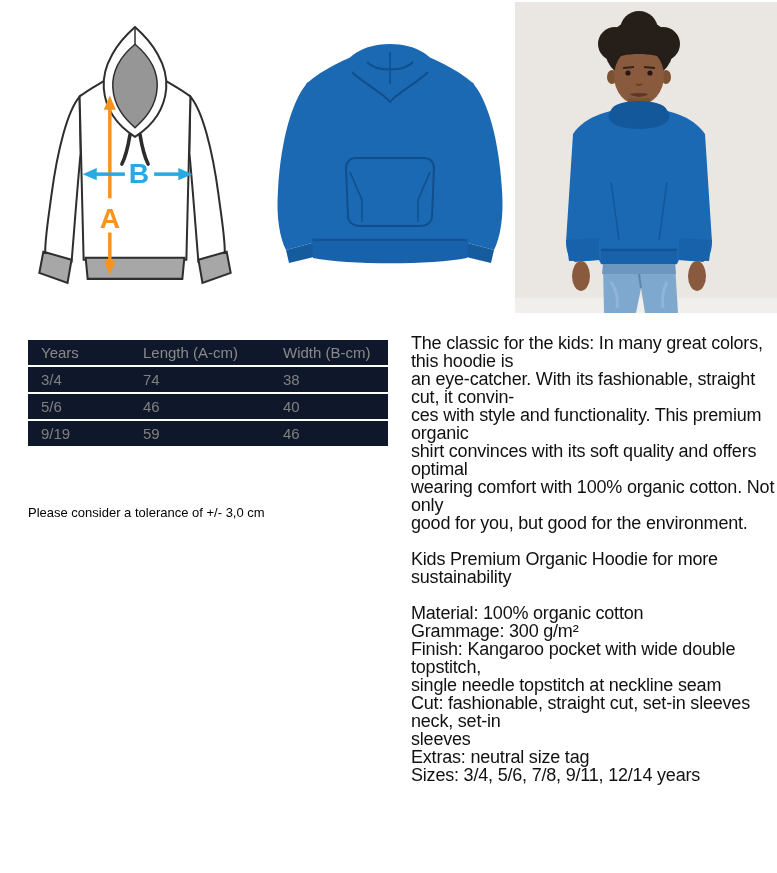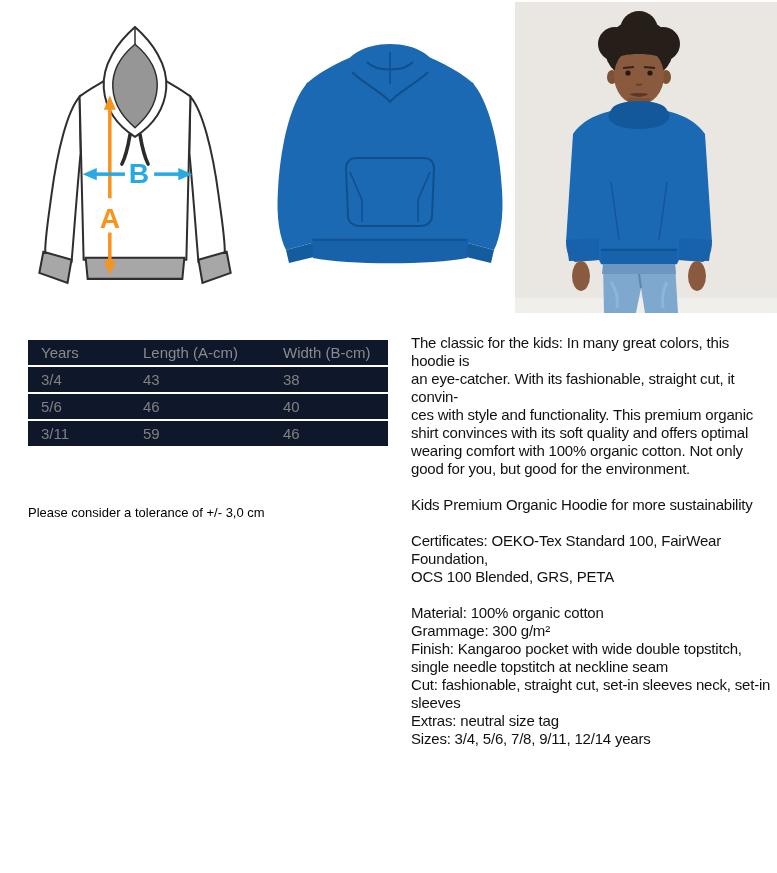--- a/index.html
+++ b/index.html
@@ -23,21 +23,21 @@
   }
   #size-table th{background:#0f172a;color:#8a8a8a;}
   #size-table td{color:#808080;}
   #size-table tr.odd td{background:#0f172a;}
   #size-table tr.even td{background:#0f172a;}
   #size-table col.c1{width:102px;} #size-table col.c2{width:140px;} #size-table col.c3{width:118px;}
 
   #tolerance-note{left:28px;top:505px;font-size:13px;color:#000000;}
 
   
-  #description{left:411px;top:334px;width:364px;font-size:15px;line-height:18px;
+  #description{left:411px;top:334px;width:364px;font-size:18px;line-height:18px;
     letter-spacing:-0.2px;color:#111111;}
   #description p{margin:0 0 18px 0;white-space:pre-line;}
 </style>
 </head>
 <body>
 
 <div class="abs" id="diagram-wrap">
   <svg viewBox="0 0 210 280">
 
     <path d="M50,82 C38,96 28,135 22,180 C18,210 15,228 16,238 L42,246 C44,224 47,180 51,138 Z" fill="#ffffff" stroke="#2e2e2e" stroke-width="2"></path>
@@ -158,48 +158,46 @@
   <thead>
     <tr>
       <th>Years</th>
       <th>Length (A-cm)</th>
       <th>Width (B-cm)</th>
     </tr>
   </thead>
   <tbody>
     <tr class="odd">
       <td>3/4</td>
-      <td>43</td>
+      <td>74</td>
       <td>38</td>
     </tr>
     <tr class="even">
       <td>5/6</td>
       <td>46</td>
       <td>40</td>
     </tr>
     <tr class="even">
-      <td>3/11</td>
+      <td>9/19</td>
       <td>59</td>
       <td>46</td>
     </tr>
   </tbody>
 </table>
 
 <div class="abs" id="tolerance-note">Please consider a tolerance of +/- 3,0 cm</div>
 
 <div class="abs" id="description">
   <p>The classic for the kids: In many great colors, this hoodie is
 an eye-catcher. With its fashionable, straight cut, it convin-
 ces with style and functionality. This premium organic
 shirt convinces with its soft quality and offers optimal
 wearing comfort with 100% organic cotton. Not only
 good for you, but good for the environment.</p>
   <p>Kids Premium Organic Hoodie for more sustainability</p>
-  <p>Certificates: OEKO-Tex Standard 100, FairWear Foundation,
-OCS 100 Blended, GRS, PETA</p>
   <p>Material: 100% organic cotton
 Grammage: 300 g/m²
 Finish: Kangaroo pocket with wide double topstitch,
 single needle topstitch at neckline seam
 Cut: fashionable, straight cut, set-in sleeves neck, set-in
 sleeves
 Extras: neutral size tag
 Sizes: 3/4, 5/6, 7/8, 9/11, 12/14 years</p>
 </div>
 

